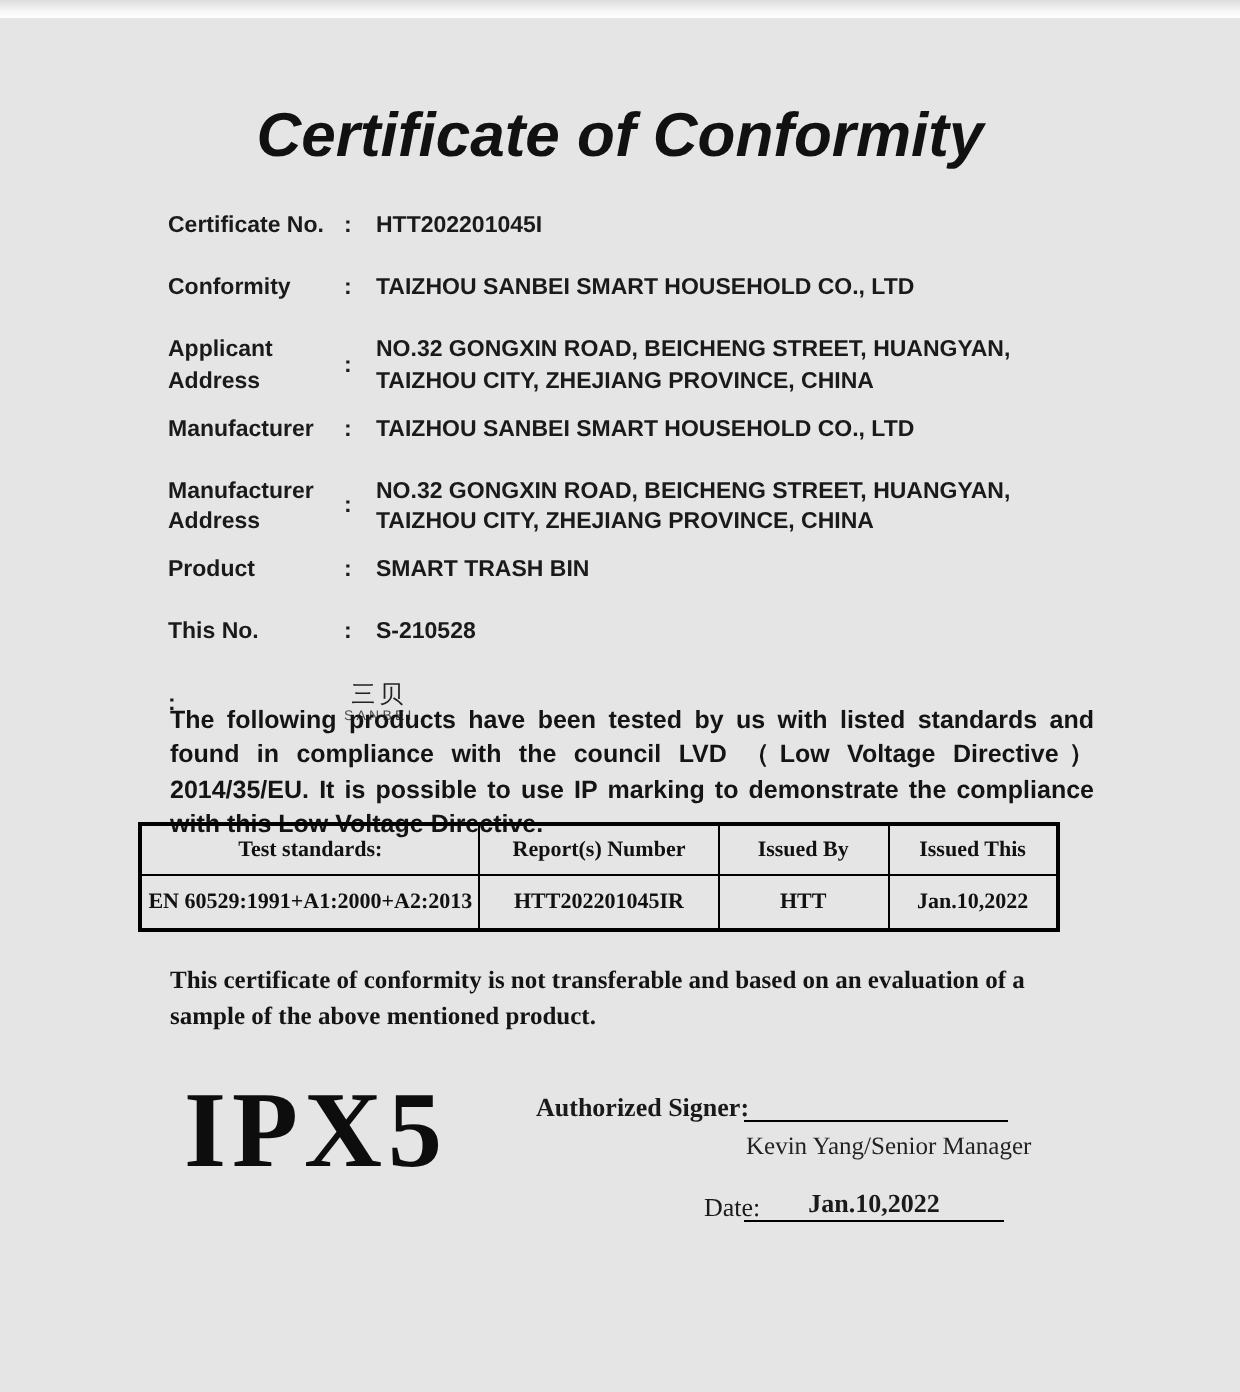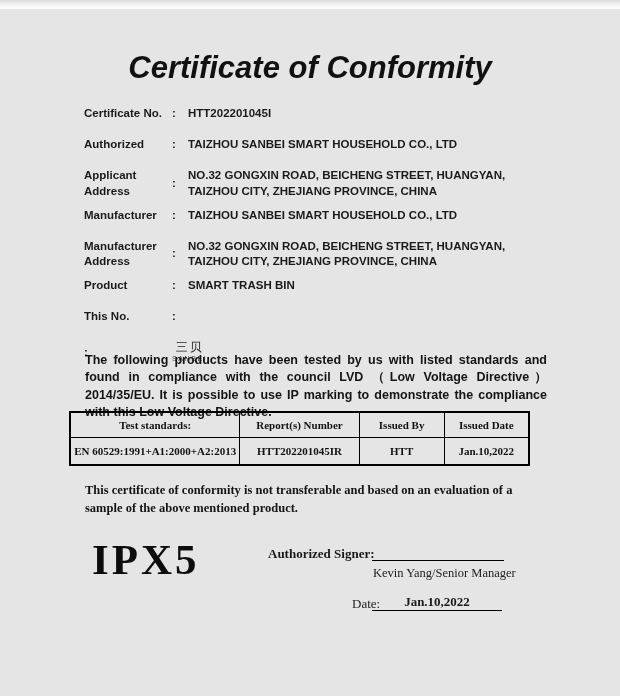--- a/index.html
+++ b/index.html
@@ -58,21 +58,21 @@
   .col-by { width:18.5%; } .col-date { width:18.5%; }
   .statement {
     position:absolute; top:482px; left:85px; width:448px;
     font-family:"Liberation Serif", serif; font-weight:bold;
     font-size:12.5px; line-height:1.4; color:#141414;
   }
   .bottom { position:absolute; top:530px; left:0; width:620px; height:140px; }
   .ip-rating {
     position:absolute; left:92px; top:8px;
     font-family:"Liberation Serif", serif; font-weight:bold;
-    font-size:43px; line-height:1.0; letter-spacing:3px; color:#0d0d0d;
+    font-size:54px; line-height:1.0; letter-spacing:3px; color:#0d0d0d;
   }
   .sig-label {
     position:absolute; left:268px; top:16px;
     font-family:"Liberation Serif", serif; font-weight:bold; font-size:13px;
   }
   .sig-line {
     position:absolute; left:372px; top:16px; width:132px; height:15px;
     border-bottom:1.5px solid #000;
   }
   .sig-name {
@@ -98,21 +98,21 @@
 
   <h1 class="title">Certificate of Conformity</h1>
 
   <div class="fields">
     <div class="field-row">
       <span class="field-label">Certificate No.</span>
       <span class="field-colon">:</span>
       <span class="field-value">HTT202201045I</span>
     </div>
     <div class="field-row">
-      <span class="field-label">Authorized</span>
+      <span class="field-label">Conformity</span>
       <span class="field-colon">:</span>
       <span class="field-value">TAIZHOU SANBEI SMART HOUSEHOLD CO., LTD</span>
     </div>
     <div class="field-row addr">
       <span class="field-label">Applicant Address</span>
       <span class="field-colon">:</span>
       <span class="field-value">NO.32 GONGXIN ROAD, BEICHENG STREET, HUANGYAN, TAIZHOU CITY, ZHEJIANG PROVINCE, CHINA</span>
     </div>
     <div class="field-row">
       <span class="field-label">Manufacturer</span>
@@ -125,41 +125,42 @@
       <span class="field-value">NO.32 GONGXIN ROAD, BEICHENG STREET, HUANGYAN, TAIZHOU CITY, ZHEJIANG PROVINCE, CHINA</span>
     </div>
     <div class="field-row">
       <span class="field-label">Product</span>
       <span class="field-colon">:</span>
       <span class="field-value">SMART TRASH BIN</span>
     </div>
     <div class="field-row">
       <span class="field-label">This No.</span>
       <span class="field-colon">:</span>
+      <span class="field-value">S-210528</span>
     </div>
     <div class="field-row tm-row">
       <span class="field-colon">:</span>
       <span class="field-value">
         <span class="tm-logo">
           <div class="tm-cn">三贝</div>
           <div class="tm-en">SANBEI</div>
         </span>
       </span>
     </div>
   </div>
 
   <p class="intro">The following products have been tested by us with listed standards and found in compliance with the council LVD （Low Voltage Directive） 2014/35/EU. It is possible to use IP marking to demonstrate the compliance with this Low Voltage Directive.</p>
 
   <table class="std-table">
     <thead>
       <tr>
         <th class="col-std">Test standards:</th>
         <th class="col-rep">Report(s) Number</th>
         <th class="col-by">Issued By</th>
-        <th class="col-date">Issued Date</th>
+        <th class="col-date">Issued This</th>
       </tr>
     </thead>
     <tbody>
       <tr>
         <td>EN 60529:1991+A1:2000+A2:2013</td>
         <td>HTT202201045IR</td>
         <td>HTT</td>
         <td>Jan.10,2022</td>
       </tr>
     </tbody>

